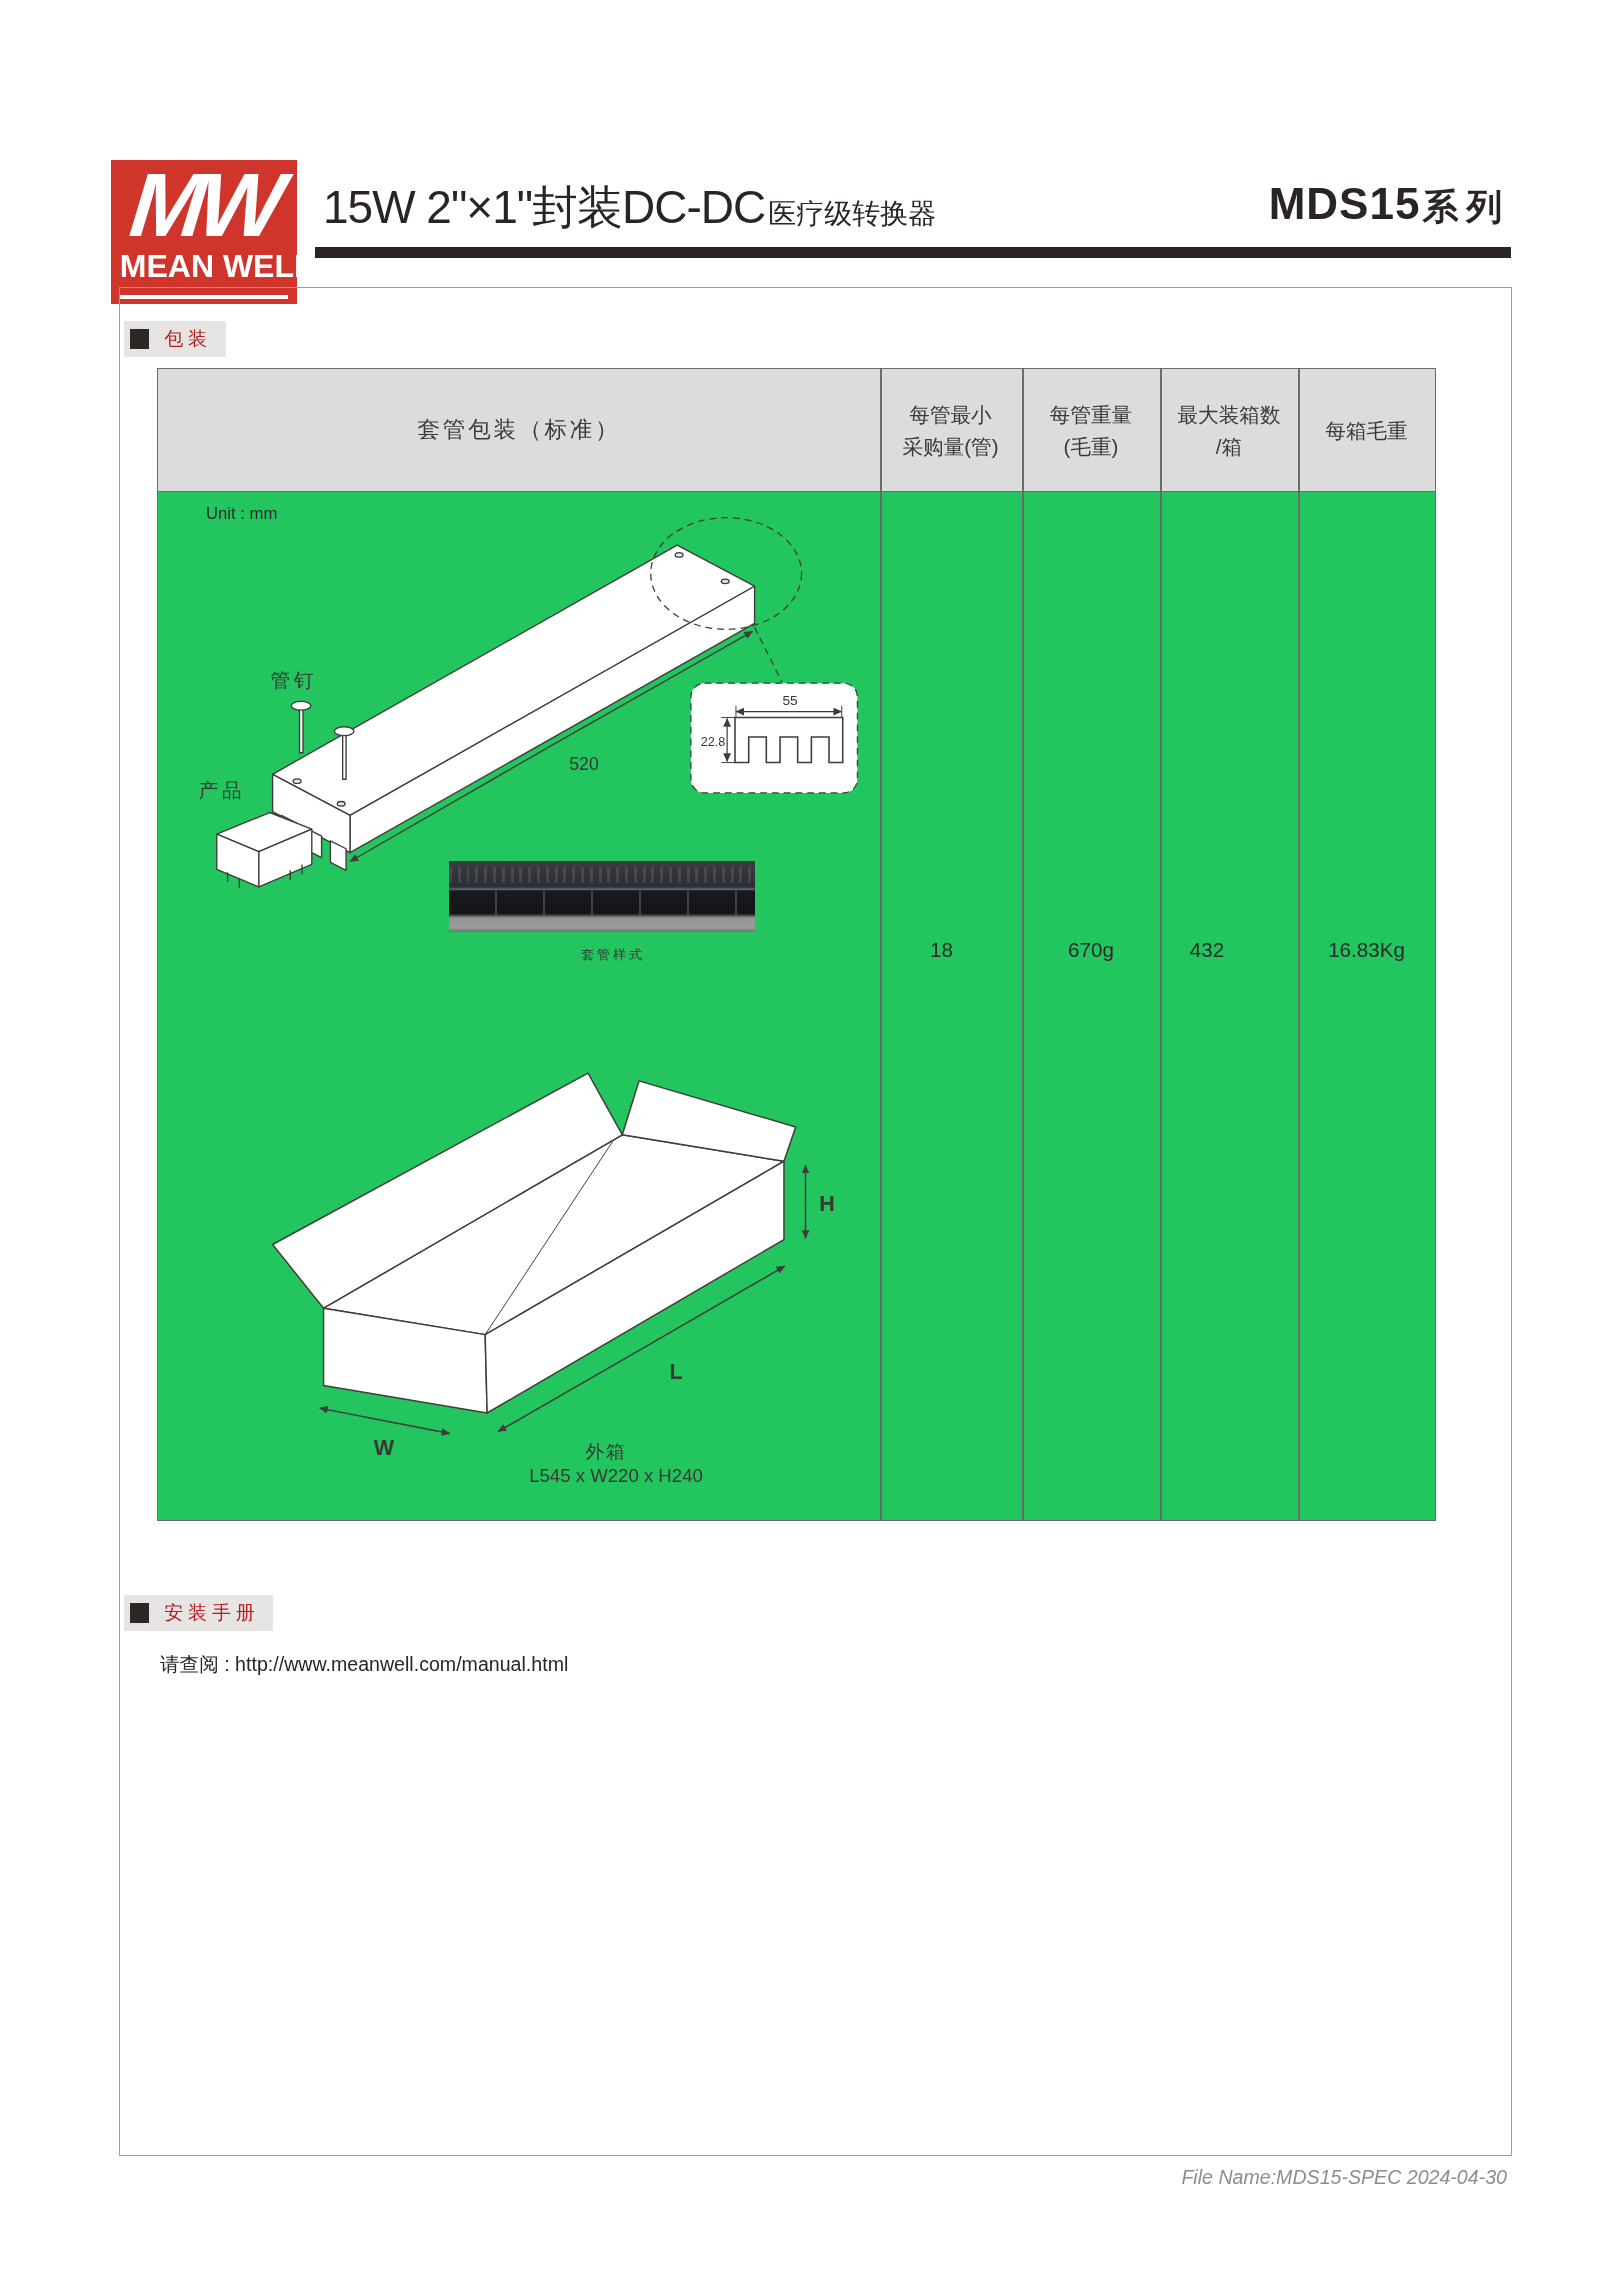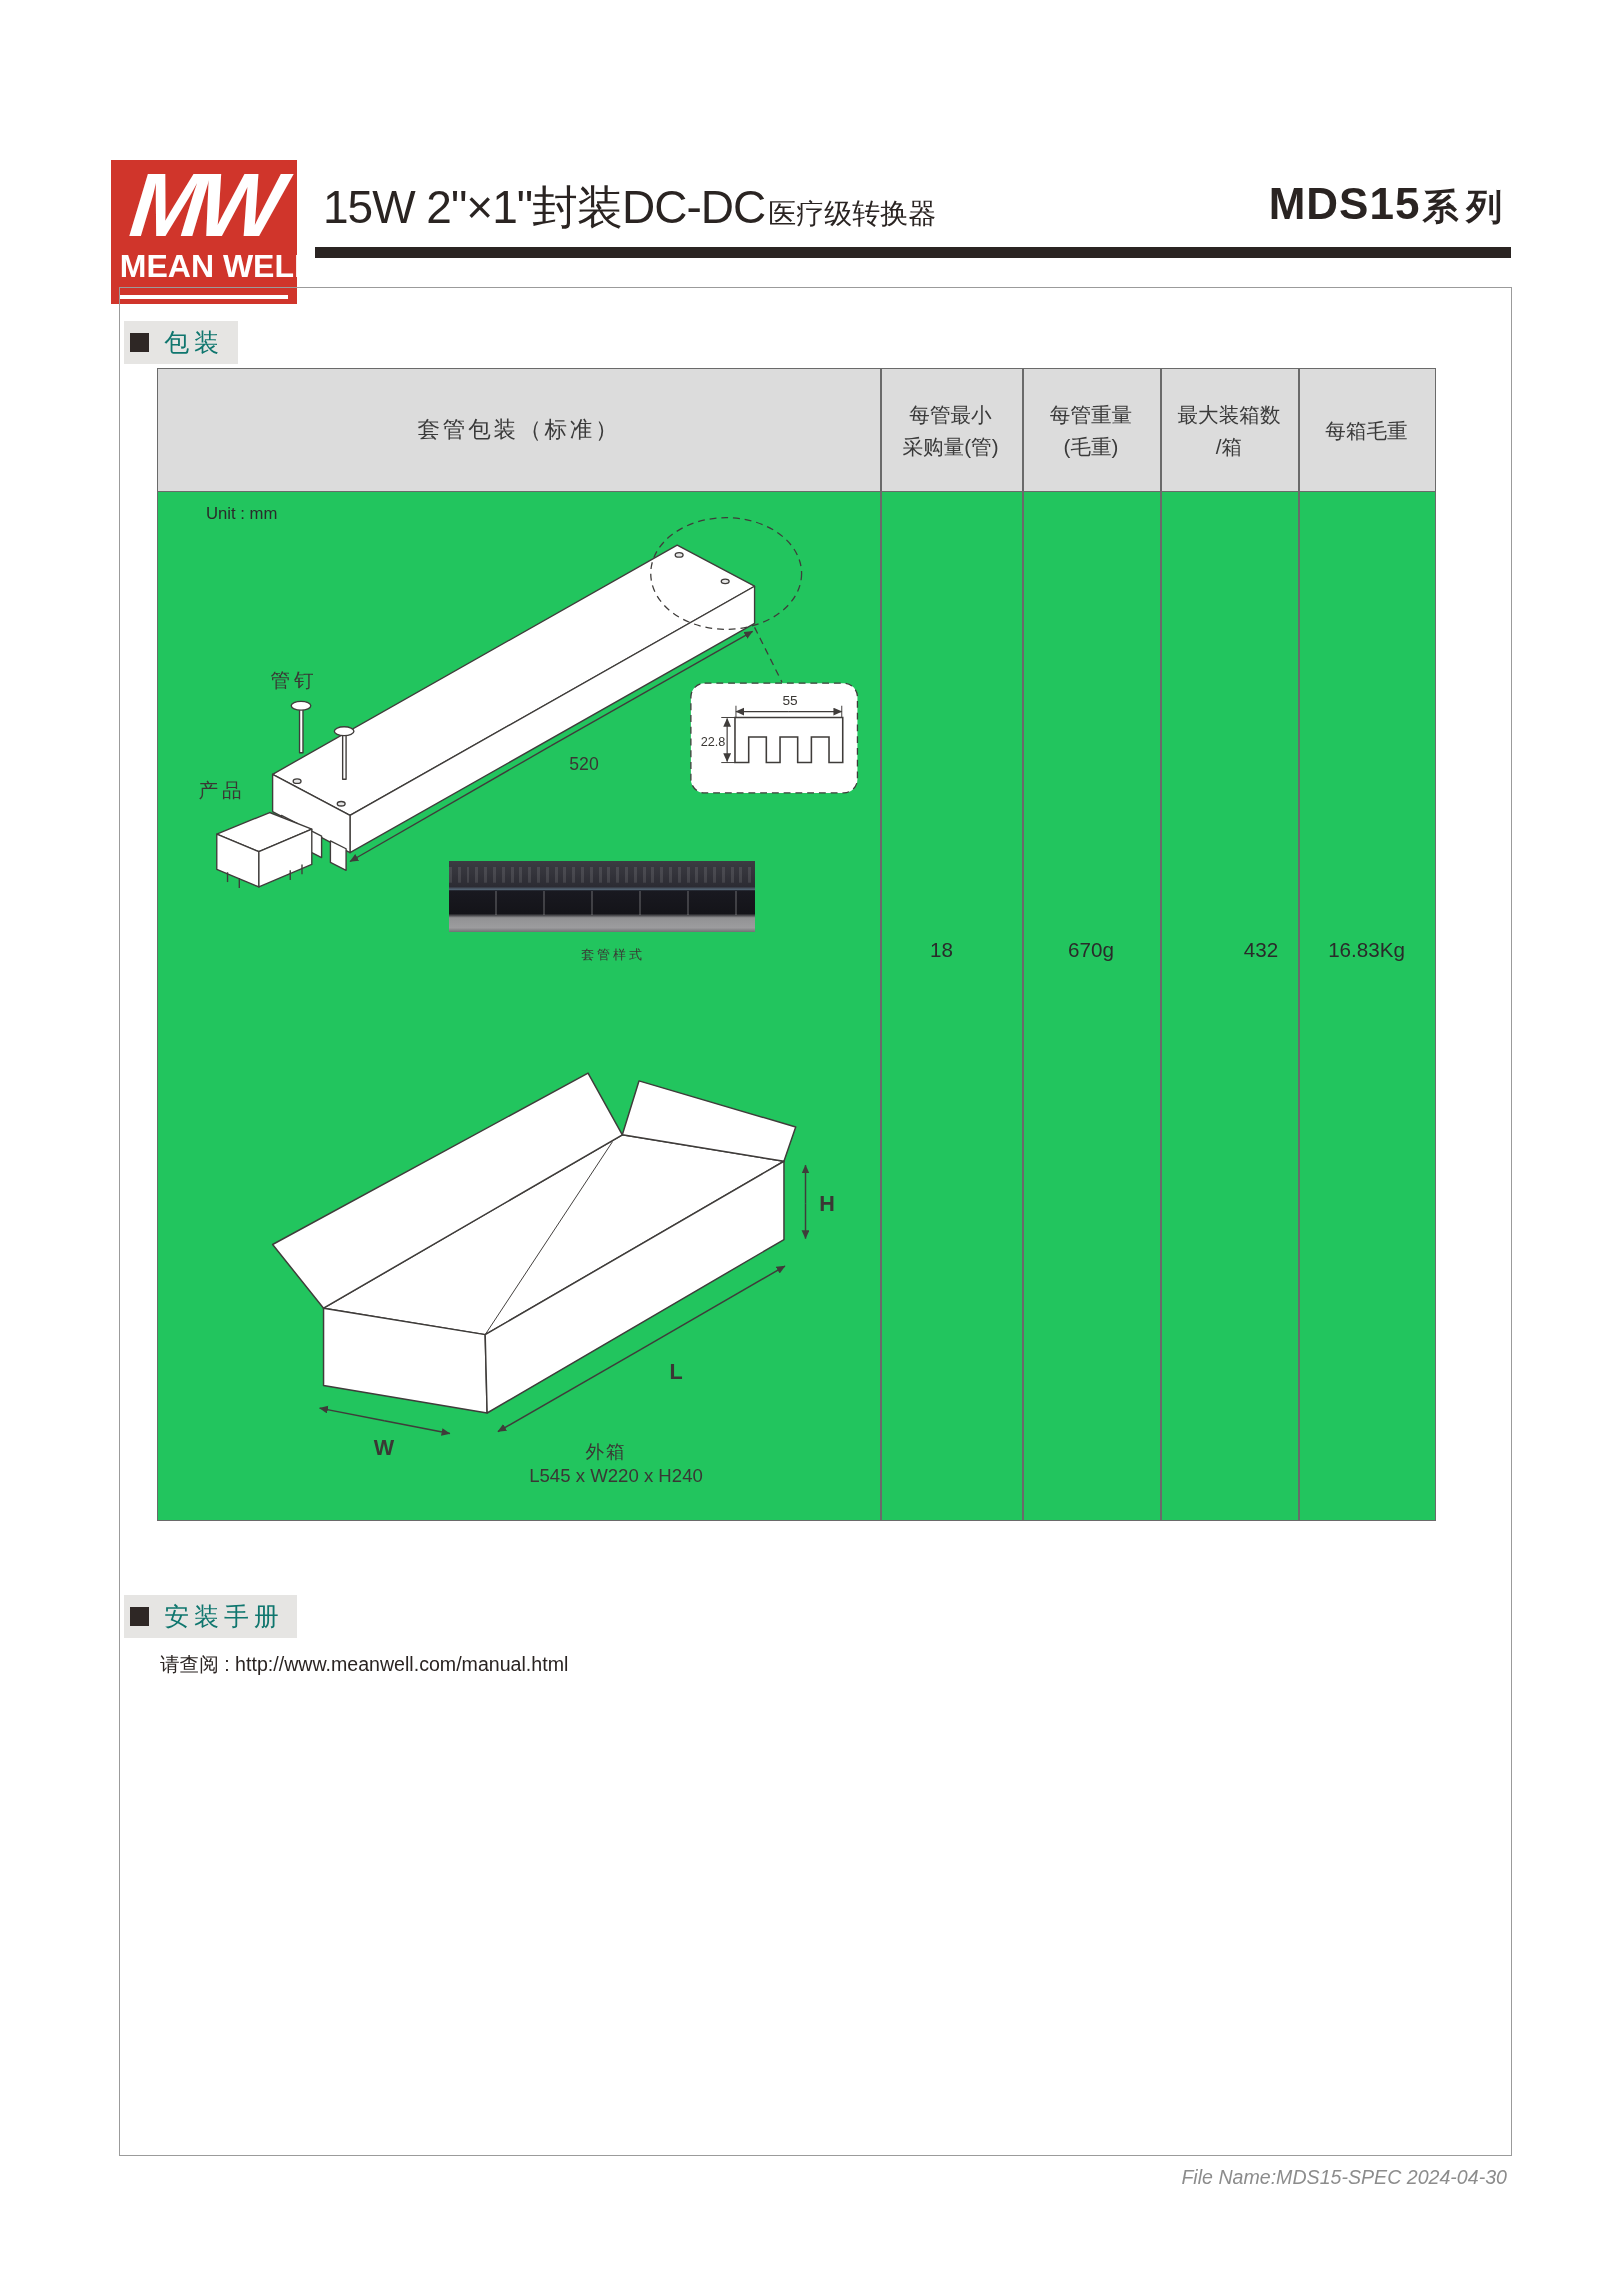--- a/index.html
+++ b/index.html
@@ -24,21 +24,21 @@
   .title-sub  { font-size:28px; margin-left:2.9px; color:#2a2422; }
   .series-row { position:absolute; right:111px; top:179px; display:flex; align-items:baseline; white-space:nowrap; }
   .series-name { font-size:44px; font-weight:bold; letter-spacing:1px; }
   .series-suffix { font-size:36px; font-weight:bold; letter-spacing:7.8px; margin-left:2px; }
   .title-rule { position:absolute; left:315px; top:247px; width:1196px; height:10.8px; background:#2a2422; }
   
   .content-frame { position:absolute; left:119px; top:287px; width:1391px; height:1867px; border:1px solid #9b9b9b; }
   
   .section-hd { position:absolute; display:flex; align-items:center; background:#e6e5e3; padding:4.9px 13.7px 4.9px 5.9px; }
   .section-hd .sq { width:19.6px; height:19.6px; background:#2e2725; margin-right:14.7px; }
-  .section-hd .lbl { font-size:25px; letter-spacing:4.9px; color:#0f766e; white-space:nowrap; }
+  .section-hd .lbl { font-size:19px; letter-spacing:4.9px; color:#b91c1c; white-space:nowrap; }
   .hd-packaging { left:124px; top:321px; }
   .hd-manual { left:124px; top:1595px; }
   .manual-note { position:absolute; left:160px; top:1651px; font-size:19.6px; color:#2a2422; white-space:nowrap; }
   
   .tbl { position:absolute; left:157px; top:368px; width:1279px; height:1153px; border:1.5px solid #6a6a6a; box-sizing:border-box; background:#22c55e; }
   .tbl .hd-bg { position:absolute; left:0; top:0; width:100%; height:123px; background:#dcdcdc; border-bottom:1.5px solid #6a6a6a; box-sizing:border-box; }
   .tbl .vline { position:absolute; top:0; bottom:0; width:1.5px; background:#6a6a6a; }
   .tbl .th-label {
     position:absolute; top:0; height:123px; display:flex; align-items:center; justify-content:center;
     text-align:center; font-size:20.6px; line-height:1.55; color:#3a3a3a; white-space:pre-line;
@@ -95,21 +95,21 @@
     <div class="th-label" style="left:722px;width:141px">每管最小
 采购量(管)</div>
     <div class="th-label" style="left:1002px;width:138px">最大装箱数
 /箱</div>
     <div class="th-label" style="left:864px;width:138px">每管重量
 (毛重)</div>
     <div class="th-label" style="left:1140px;width:137px">每箱毛重</div>
 
     <div class="value" style="left:722px;width:123px">18</div>
     <div class="value" style="left:864px;width:138px">670g</div>
-    <div class="value" style="left:1034px;width:138px">432</div>
+    <div class="value" style="left:980px;width:138px">432</div>
     <div class="value" style="left:1140px;width:137px">16.83Kg</div>
   </div>
 
   <svg class="diagram-svg" width="720" height="1030" viewBox="161 500 735 1051">
     <defs>
       <marker id="ah" markerWidth="10" markerHeight="9" refX="8.5" refY="4" orient="auto" markerUnits="userSpaceOnUse">
         <path d="M0,0 L9,4 L0,8 Z" fill="#3f3c3a"></path>
       </marker>
     </defs>
     <g stroke="#3f3c3a" stroke-width="1.4" fill="#ffffff" stroke-linejoin="round">

